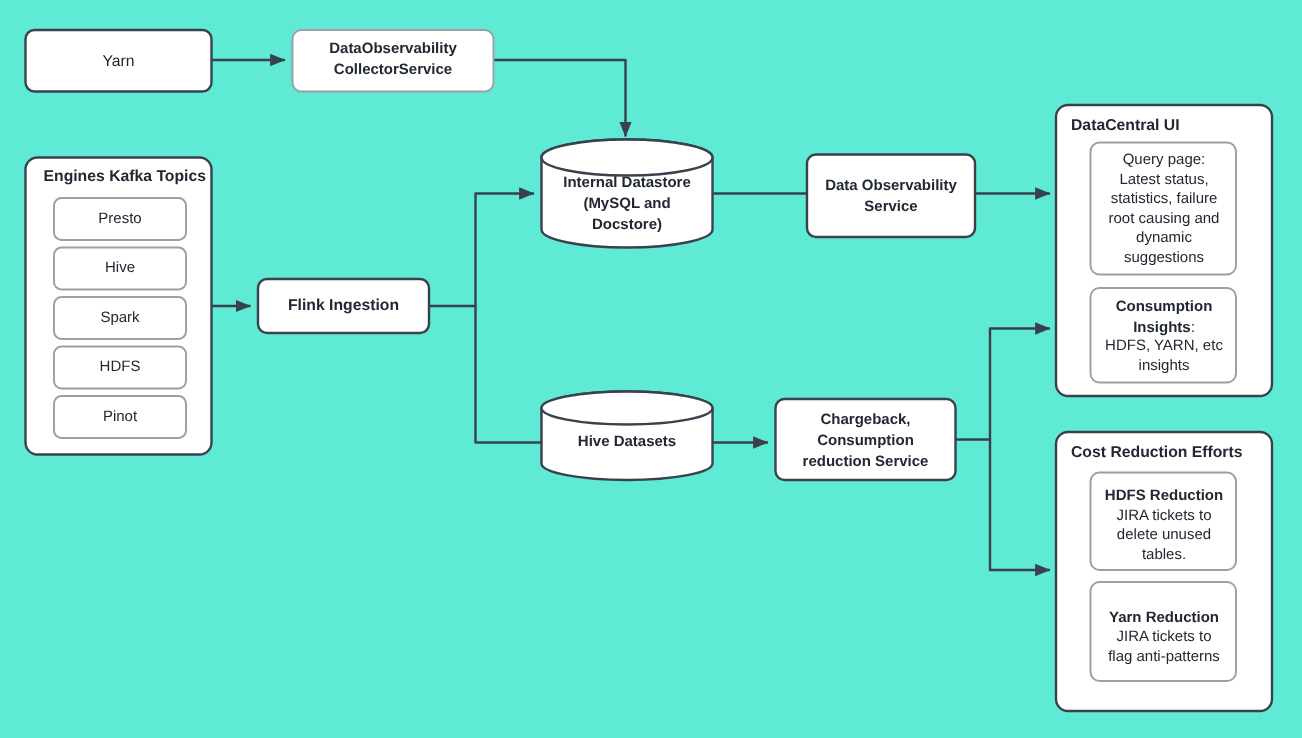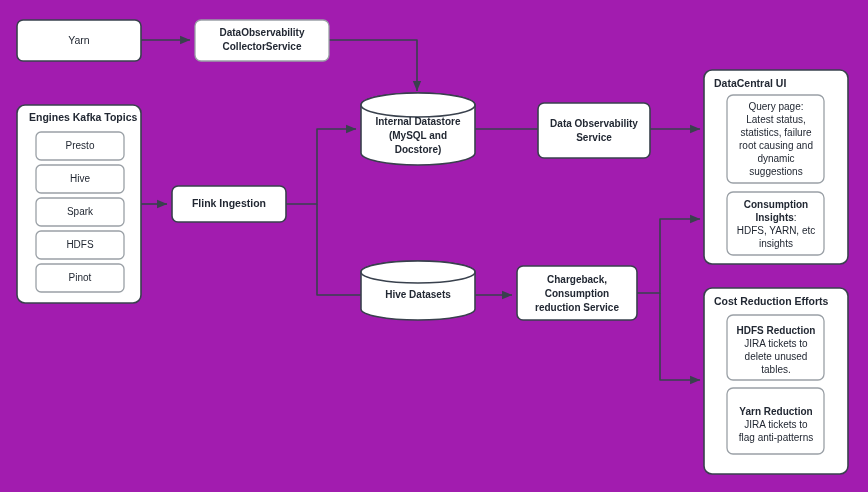--- a/index.html
+++ b/index.html
@@ -10,21 +10,21 @@
   body {
     width: 868px;
     height: 492px;
     font-family: "Liberation Sans", sans-serif;
     overflow: hidden;
   }
   #diagram-root {
     position: relative;
     width: 868px;
     height: 492px;
-    background: #a21caf;
+    background: #5eead4;
   }
   svg.diagram {
     display: block;
     width: 868px;
     height: 492px;
   }
   .node-stroke-dark { stroke: #39414d; stroke-width: 1.6; fill: #ffffff; }
   .node-stroke-light { stroke: #9aa0a6; stroke-width: 1.3; fill: #ffffff; }
   .cyl-stroke { stroke: #39414d; stroke-width: 1.6; fill: #ffffff; }
   .conn {

